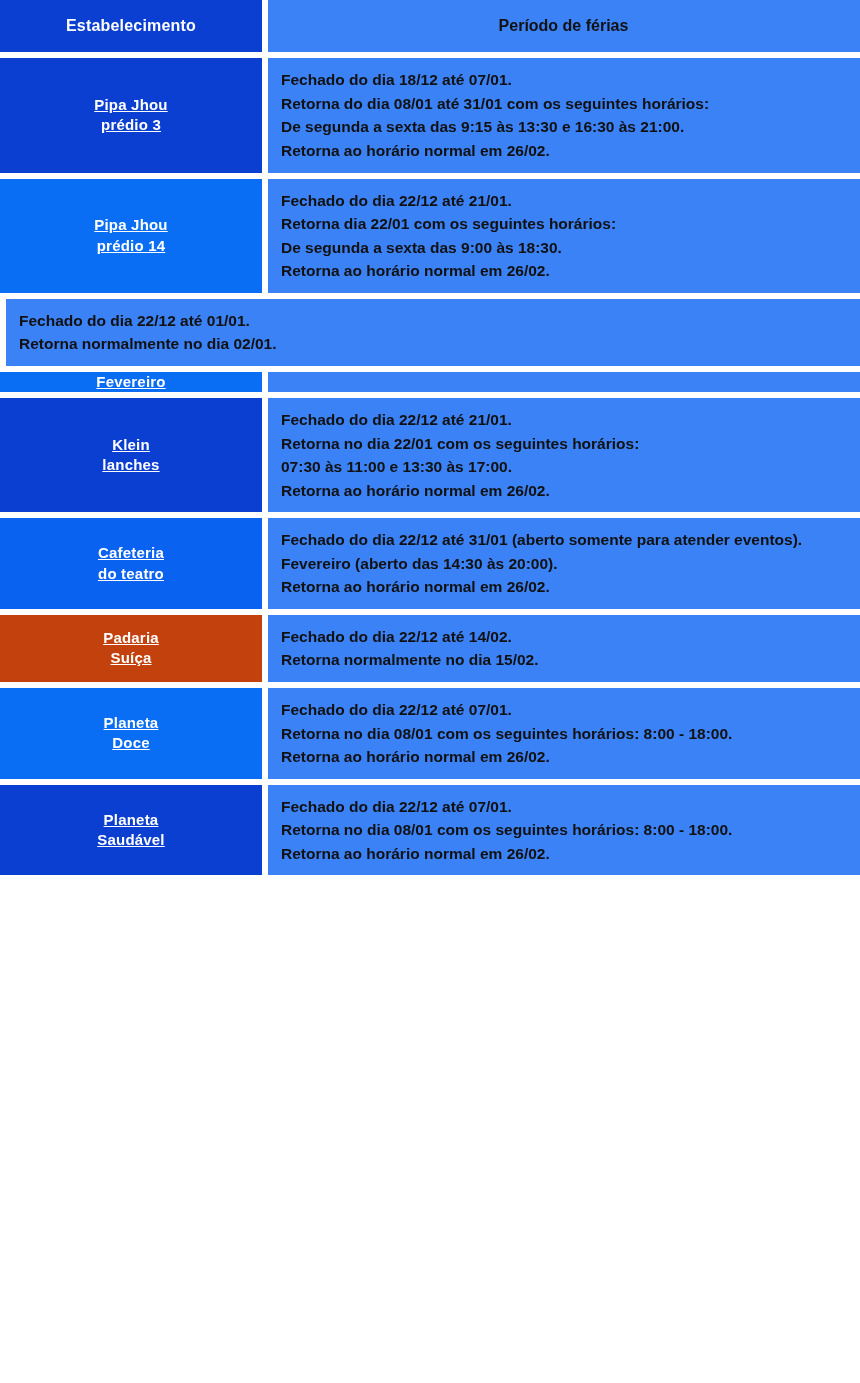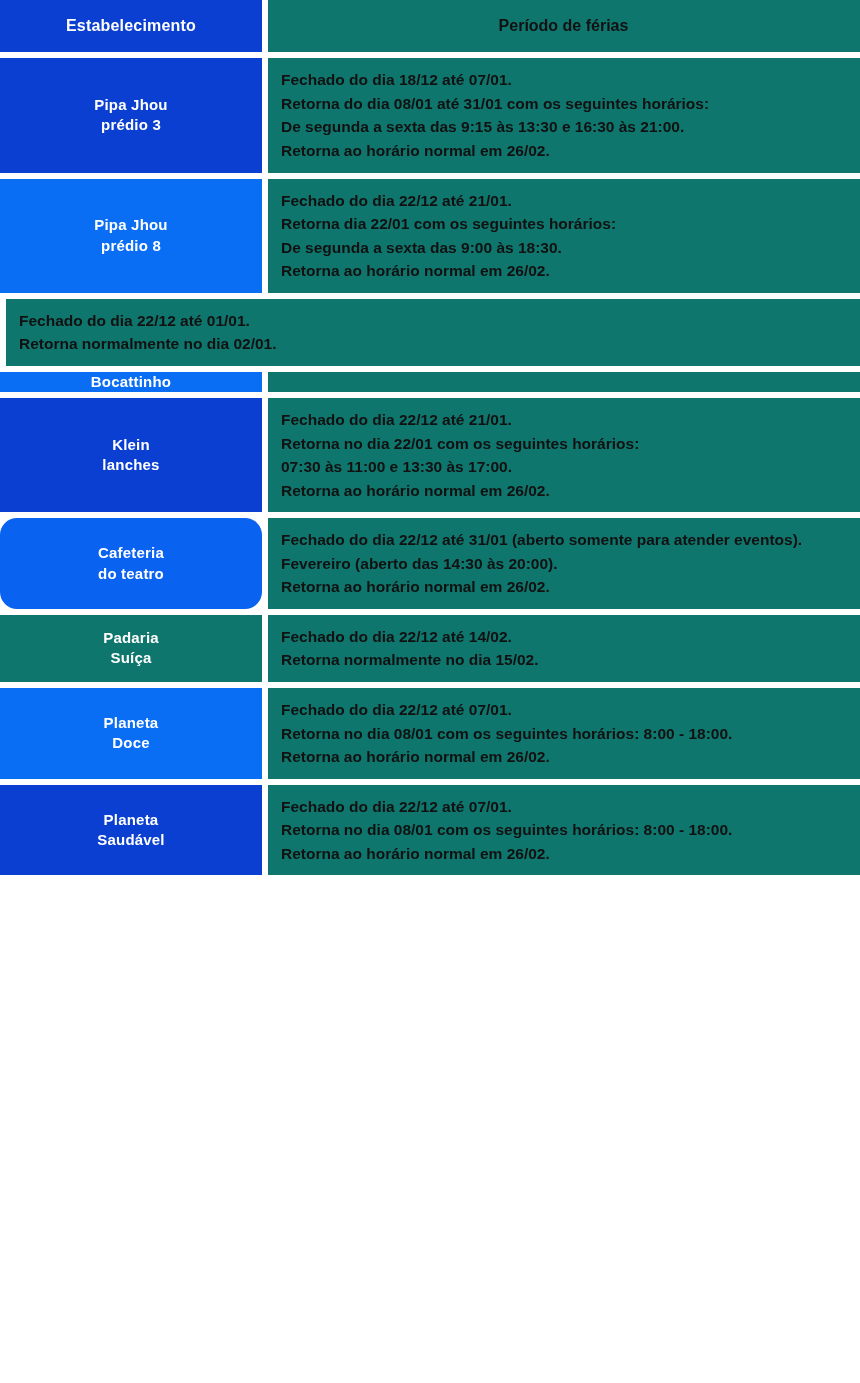--- a/index.html
+++ b/index.html
@@ -37,21 +37,21 @@
     color: #ffffff;
     font-weight: bold;
     font-size: 15px;
     line-height: 1.35;
     letter-spacing: 0.2px;
     padding: 0 10px;
   }
   .cell-periodo {
     flex: 1;
     box-sizing: border-box;
-    background: #0f766e;
+    background: #3b82f6;
     display: flex;
     flex-direction: column;
     justify-content: center;
     padding: 10px 14px 10px 13px;
     font-size: 15.5px;
     line-height: 1.52;
     color: #111111;
   }
   .gap {
     width: 6px;
@@ -71,23 +71,23 @@
     text-align: center;
     font-weight: bold;
     font-size: 16px;
     color: #111111;
     padding-top: 14px;
     padding-bottom: 14px;
   }
   .bar-dark { background: #0b3fd1; }
   .bar-mid  { background: #0d3fd4; }
   .bar-light{ background: #0a6ef5; }
-  .bar-bright { background: #0a62f0; border-radius: 17px; }
+  .bar-bright { background: #0a62f0; }
   .periodo-line { white-space: normal; font-weight: bold; }
-  .nm-line { display: block; }
+  .nm-line { display: block; text-decoration: underline; }
 </style>
 </head>
 <body>
 
 <div class="table">
 
   <div class="row row-header">
     <div class="cell-estab">Estabelecimento</div>
     <div class="gap"></div>
     <div class="cell-periodo">Período de férias</div>
@@ -106,42 +106,42 @@
           <div class="periodo-line">Fechado do dia 18/12 até 07/01.</div>
           <div class="periodo-line">Retorna do dia 08/01 até 31/01 com os seguintes horários:</div>
           <div class="periodo-line">De segunda a sexta das 9:15 às 13:30 e 16:30 às 21:00.</div>
           <div class="periodo-line">Retorna ao horário normal em 26/02.</div>
         </div>
       </div>
       <div class="row">
         <div class="cell-estab bar-light" style="background: rgb(10, 110, 245);">
           <div>
             <span class="nm-line">Pipa Jhou</span>
-            <span class="nm-line">prédio 8</span>
+            <span class="nm-line">prédio 14</span>
           </div>
         </div>
         <div class="gap"></div>
         <div class="cell-periodo">
           <div class="periodo-line">Fechado do dia 22/12 até 21/01.</div>
           <div class="periodo-line">Retorna dia 22/01 com os seguintes horários:</div>
           <div class="periodo-line">De segunda a sexta das 9:00 às 18:30.</div>
           <div class="periodo-line">Retorna ao horário normal em 26/02.</div>
         </div>
       </div>
       <div class="row">
         <div class="gap"></div>
         <div class="cell-periodo">
           <div class="periodo-line">Fechado do dia 22/12 até 01/01.</div>
           <div class="periodo-line">Retorna normalmente no dia 02/01.</div>
         </div>
       </div>
       <div class="row">
         <div class="cell-estab bar-light" style="background: rgb(10, 110, 245);">
           <div>
-            <span class="nm-line">Bocattinho</span>
+            <span class="nm-line">Fevereiro</span>
           </div>
         </div>
         <div class="gap"></div>
         <div class="cell-periodo">
         </div>
       </div>
       <div class="row">
         <div class="cell-estab bar-dark" style="background: rgb(11, 63, 209);">
           <div>
             <span class="nm-line">Klein</span>
@@ -164,21 +164,21 @@
           </div>
         </div>
         <div class="gap"></div>
         <div class="cell-periodo">
           <div class="periodo-line">Fechado do dia 22/12 até 31/01 (aberto somente para atender eventos).</div>
           <div class="periodo-line">Fevereiro (aberto das 14:30 às 20:00).</div>
           <div class="periodo-line">Retorna ao horário normal em 26/02.</div>
         </div>
       </div>
       <div class="row">
-        <div class="cell-estab bar-mid" style="background: #0f766e;">
+        <div class="cell-estab bar-mid" style="background: #c2410c;">
           <div>
             <span class="nm-line">Padaria</span>
             <span class="nm-line">Suíça</span>
           </div>
         </div>
         <div class="gap"></div>
         <div class="cell-periodo">
           <div class="periodo-line">Fechado do dia 22/12 até 14/02.</div>
           <div class="periodo-line">Retorna normalmente no dia 15/02.</div>
         </div>

